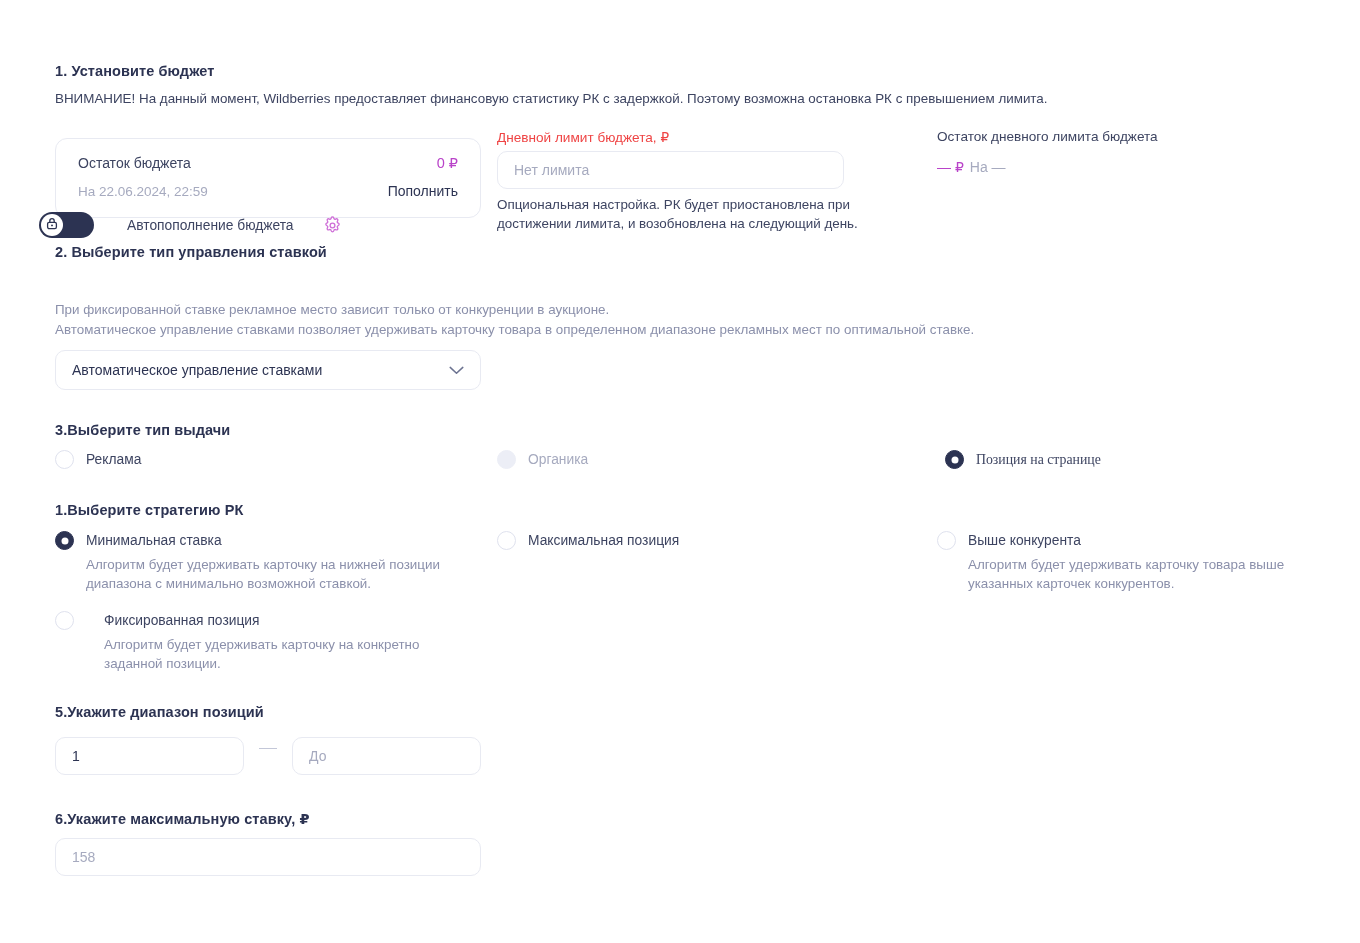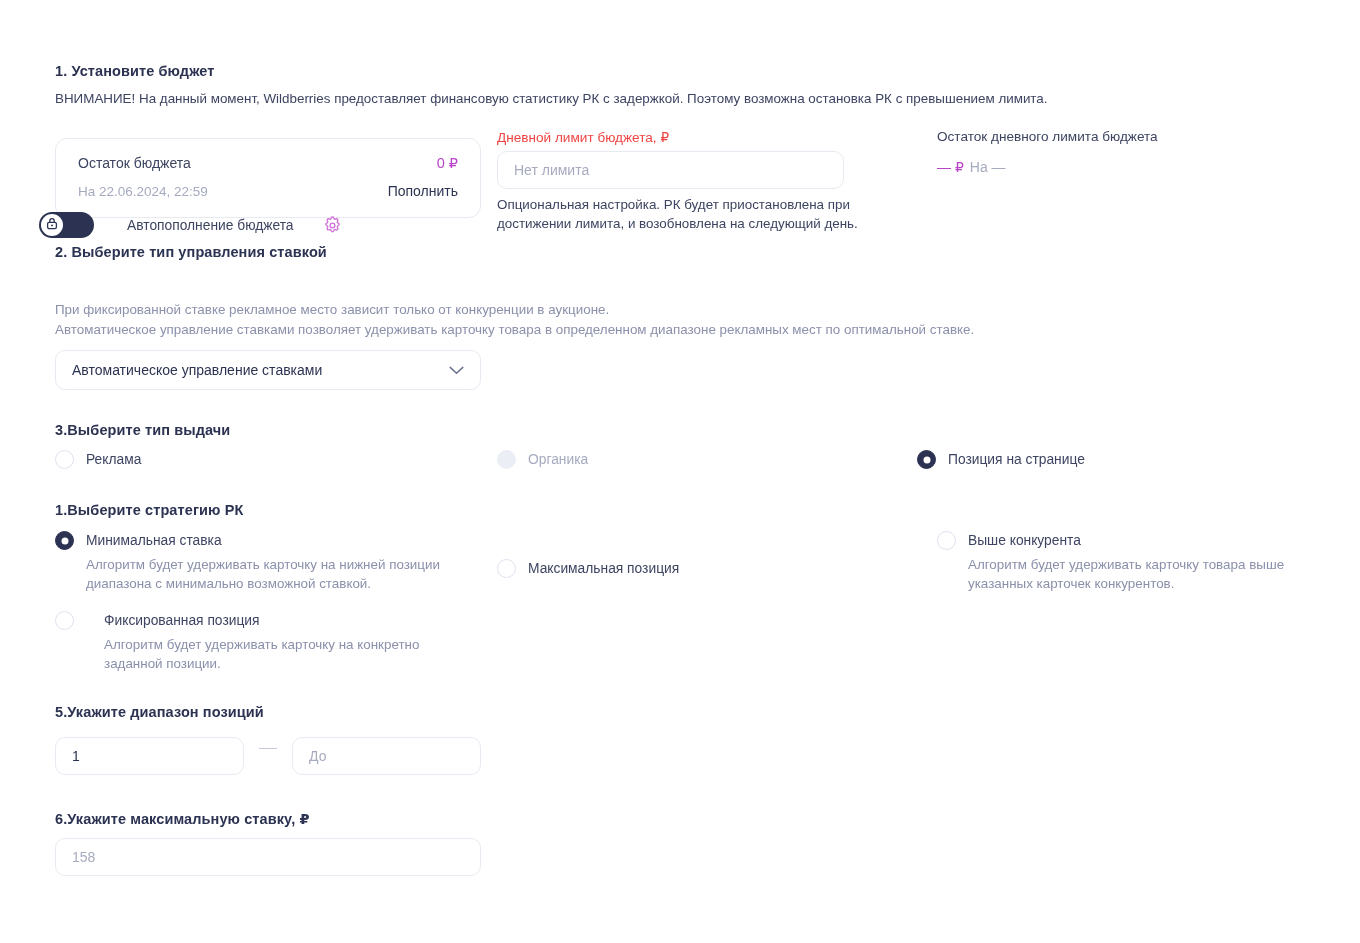--- a/index.html
+++ b/index.html
@@ -340,38 +340,38 @@
     </span>
   </div>
 
   <div class="radio-row" style="left:497px; top:450px;">
     <span class="radio disabled"></span>
     <span class="radio-text">
       <span class="radio-label dim">Органика</span>
     </span>
   </div>
 
-  <div class="radio-row" style="left:917px; top:450px;">
+  <div class="radio-row" style="left:945px; top:450px;font-family:Liberation Serif, serif;">
     <span class="radio checked"></span>
     <span class="radio-text">
       <span class="radio-label">Позиция на странице</span>
     </span>
   </div>
 
   <div class="step-title" id="step4-title">1.Выберите стратегию РК</div>
 
   <div class="radio-row" style="left:55px; top:531px;">
     <span class="radio checked"></span>
     <span class="radio-text">
       <span class="radio-label">Минимальная ставка</span>
       <div class="radio-desc" style="max-width:380px;">Алгоритм будет удерживать карточку на нижней позиции диапазона с минимально возможной ставкой.</div>
     </span>
   </div>
 
-  <div class="radio-row" style="left:497px; top:531px;margin-top:28px;">
+  <div class="radio-row" style="left:497px; top:531px;">
     <span class="radio"></span>
     <span class="radio-text">
       <span class="radio-label">Максимальная позиция</span>
     </span>
   </div>
 
   <div class="radio-row" style="left:937px; top:531px;">
     <span class="radio"></span>
     <span class="radio-text">
       <span class="radio-label">Выше конкурента</span>

